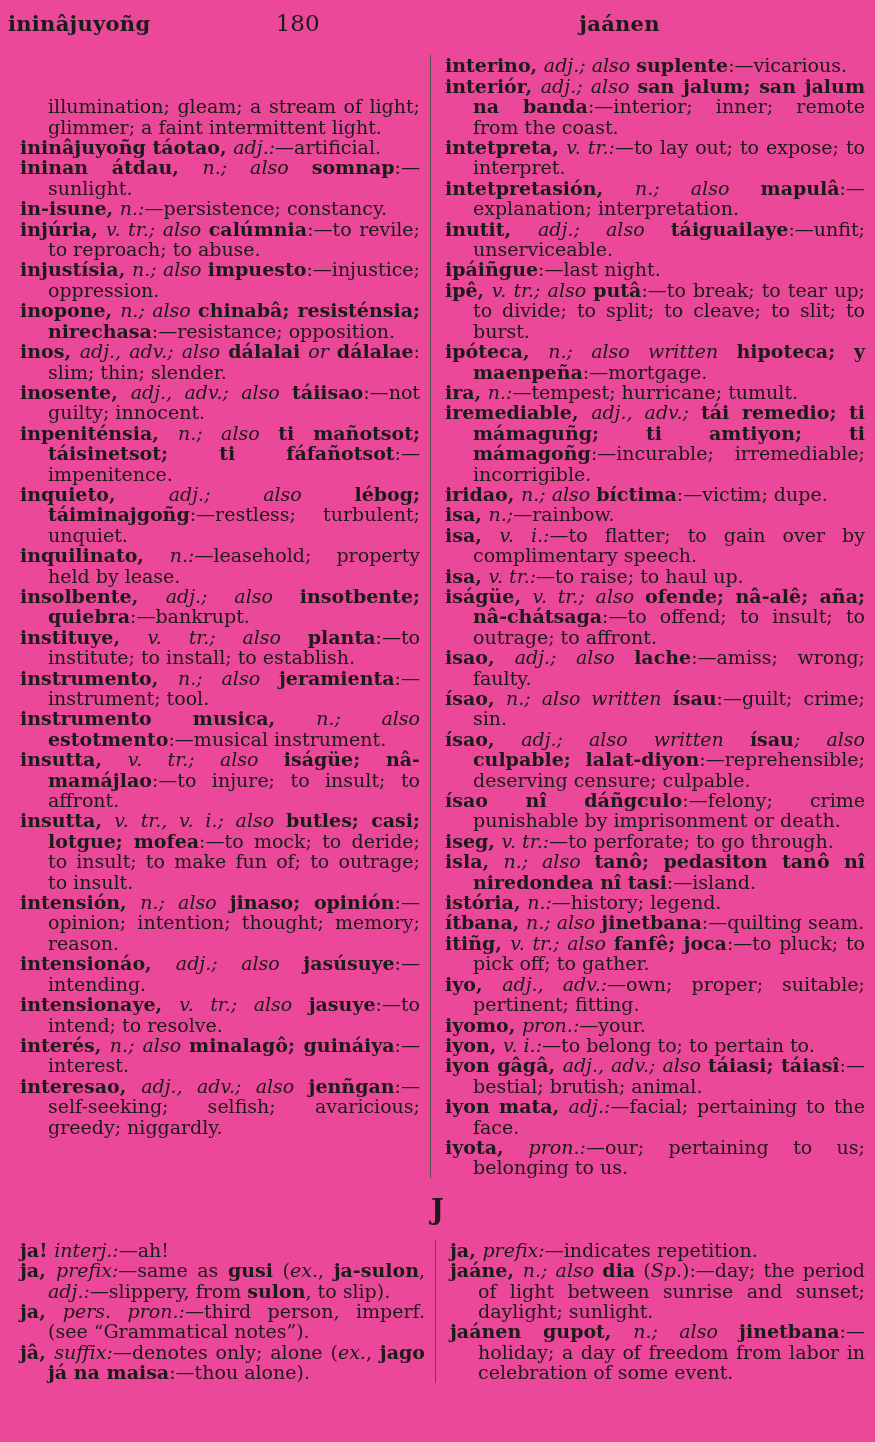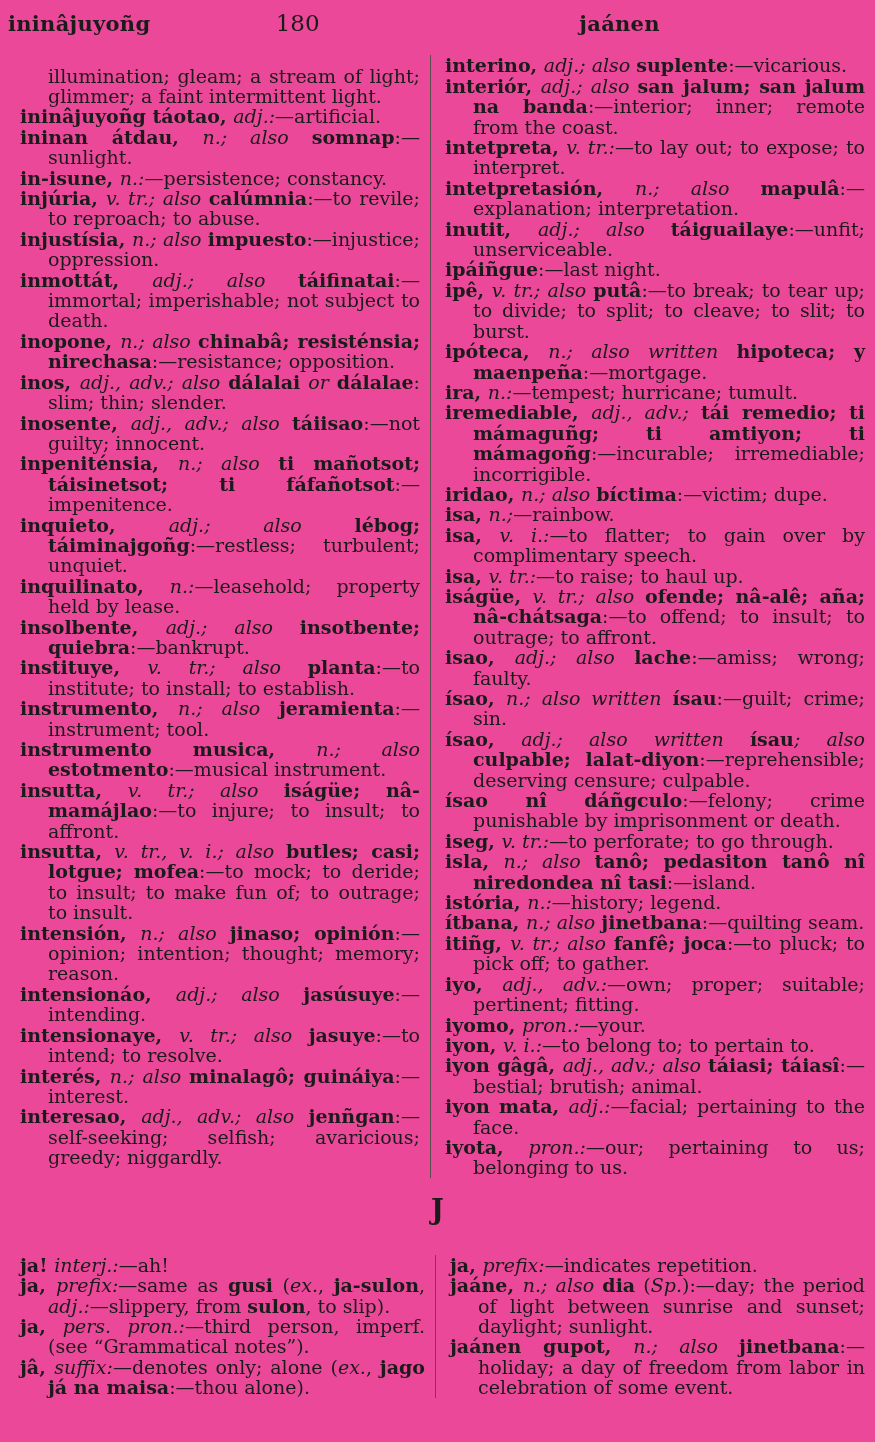--- a/index.html
+++ b/index.html
@@ -15,42 +15,41 @@
   .pn{flex:1;text-align:left;font-size:23px;position:relative;left:-18px;}
   .cols{display:flex;align-items:center;margin-top:21px;padding-left:20px;padding-right:10px;}
   .colL{width:410px;box-sizing:border-box;padding-right:10px;}
   .colR{flex:1;box-sizing:border-box;border-left:1.5px solid #55524c;padding-left:14px;}
   .jsec .colL{width:415px;}
   .entry{margin:0;padding-left:28px;text-indent:-28px;text-align:justify;}
   .entry.cont{text-indent:0;}
   .seg-b{font-weight:bold;}
   .seg-i{font-style:italic;}
   .jhead{text-align:center;font-weight:bold;font-size:27px;line-height:30px;margin-top:17px;}
-  .jsec{margin-top:30px;}
+  .jsec{margin-top:15px;}
 </style>
 </head>
 <body>
 
 <div class="page">
 
   <div class="header">
     <span class="gw">ininâjuyoñg</span>
     <span class="pn">180</span>
     <span class="gw right">jaánen</span>
   </div>
 
   <div class="cols isec">
     <div class="colL">
         <p class="entry cont"><span class="seg-n">illumination; gleam; a stream of light; glimmer; a faint intermittent light.</span></p>
         <p class="entry"><span class="seg-b">ininâjuyoñg táotao, </span><span class="seg-i">adj.:</span><span class="seg-n">—artificial.</span></p>
         <p class="entry"><span class="seg-b">ininan átdau, </span><span class="seg-i">n.; also </span><span class="seg-b">somnap</span><span class="seg-n">:—sunlight.</span></p>
         <p class="entry"><span class="seg-b">in-isune, </span><span class="seg-i">n.:</span><span class="seg-n">—persistence; constancy.</span></p>
         <p class="entry"><span class="seg-b">injúria, </span><span class="seg-i">v. tr.; also </span><span class="seg-b">calúmnia</span><span class="seg-n">:—to revile; to reproach; to abuse.</span></p>
         <p class="entry"><span class="seg-b">injustísia, </span><span class="seg-i">n.; also </span><span class="seg-b">impuesto</span><span class="seg-n">:—injustice; oppression.</span></p>
-        <p class="entry"><span class="seg-b">inmottát, </span><span class="seg-i">adj.; also </span><span class="seg-b">táifinatai</span><span class="seg-n">:—immortal; imperishable; not subject to death.</span></p>
         <p class="entry"><span class="seg-b">inopone, </span><span class="seg-i">n.; also </span><span class="seg-b">chinabâ; resisténsia; nirechasa</span><span class="seg-n">:—resistance; opposition.</span></p>
         <p class="entry"><span class="seg-b">inos, </span><span class="seg-i">adj., adv.; also </span><span class="seg-b">dálalai</span><span class="seg-i"> or </span><span class="seg-b">dálalae</span><span class="seg-n">: slim; thin; slender.</span></p>
         <p class="entry"><span class="seg-b">inosente, </span><span class="seg-i">adj., adv.; also </span><span class="seg-b">táiisao</span><span class="seg-n">:—not guilty; innocent.</span></p>
         <p class="entry"><span class="seg-b">inpeniténsia, </span><span class="seg-i">n.; also </span><span class="seg-b">ti mañotsot; táisinetsot; ti fáfañotsot</span><span class="seg-n">:—impenitence.</span></p>
         <p class="entry"><span class="seg-b">inquieto, </span><span class="seg-i">adj.; also </span><span class="seg-b">lébog; táiminajgoñg</span><span class="seg-n">:—restless; turbulent; unquiet.</span></p>
         <p class="entry"><span class="seg-b">inquilinato, </span><span class="seg-i">n.:</span><span class="seg-n">—leasehold; property held by lease.</span></p>
         <p class="entry"><span class="seg-b">insolbente, </span><span class="seg-i">adj.; also </span><span class="seg-b">insotbente; quiebra</span><span class="seg-n">:—bankrupt.</span></p>
         <p class="entry"><span class="seg-b">instituye, </span><span class="seg-i">v. tr.; also </span><span class="seg-b">planta</span><span class="seg-n">:—to institute; to install; to establish.</span></p>
         <p class="entry"><span class="seg-b">instrumento, </span><span class="seg-i">n.; also </span><span class="seg-b">jeramienta</span><span class="seg-n">:—instrument; tool.</span></p>
         <p class="entry"><span class="seg-b">instrumento musica, </span><span class="seg-i">n.; also </span><span class="seg-b">estotmento</span><span class="seg-n">:—musical instrument.</span></p>

